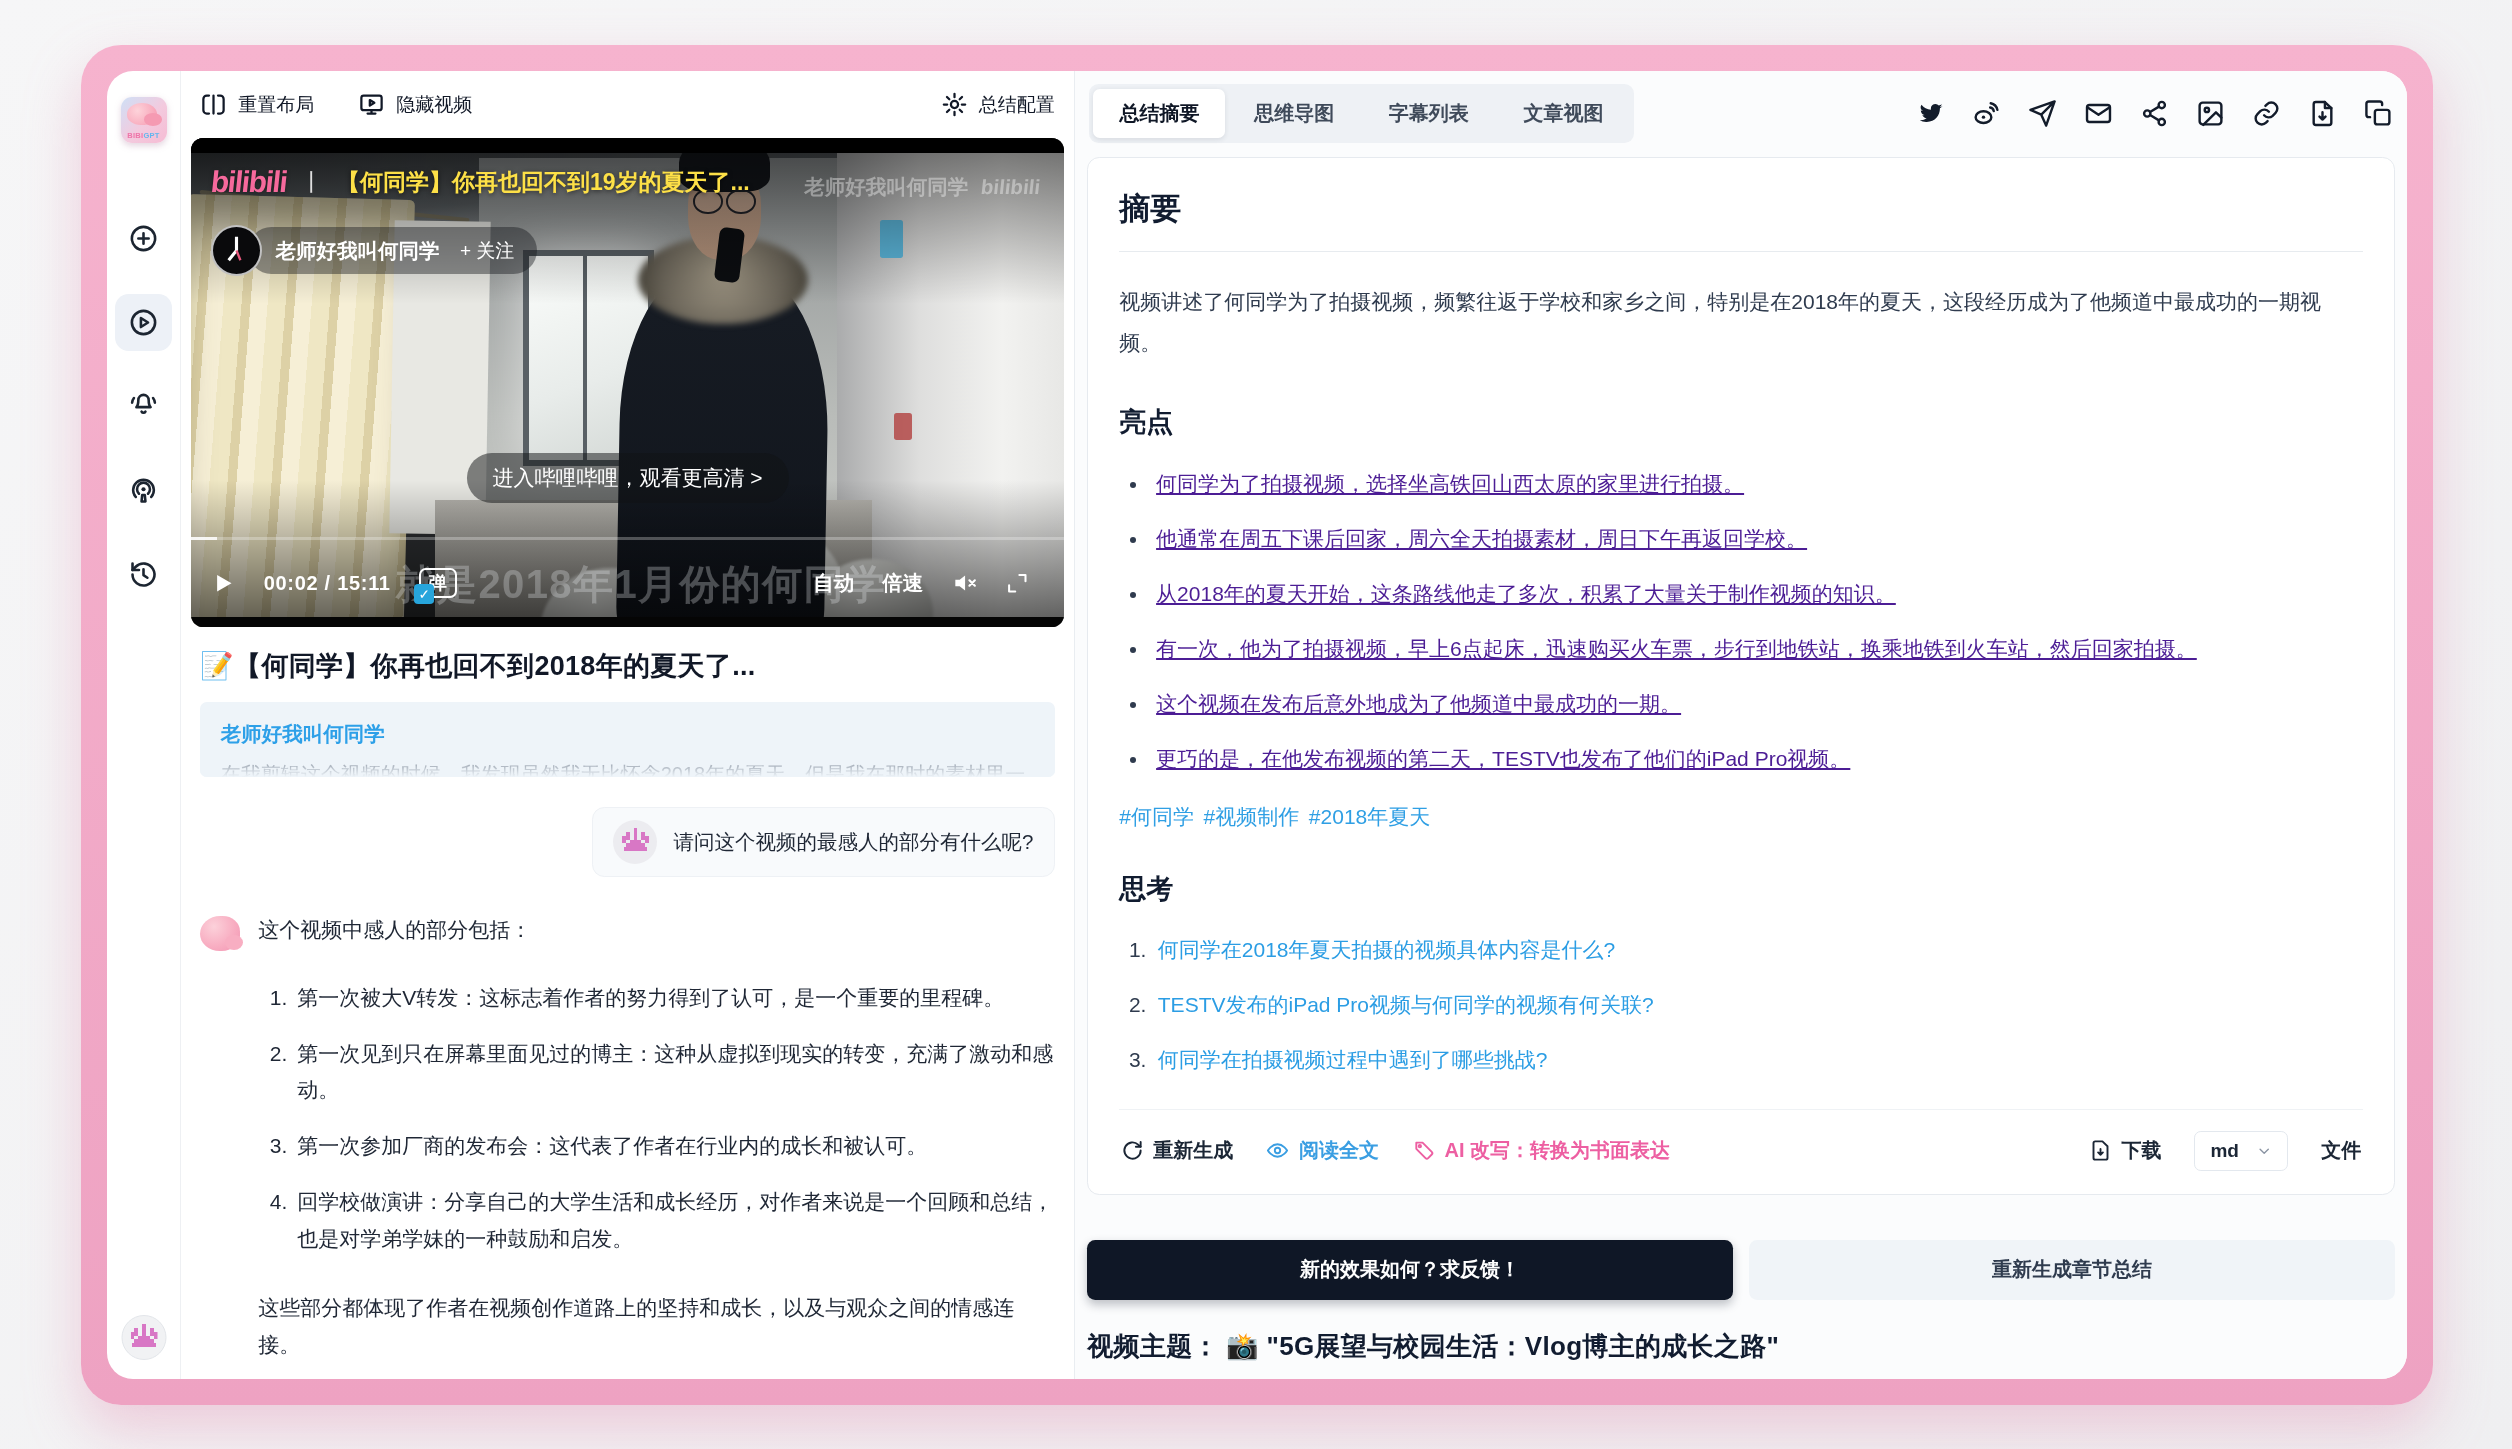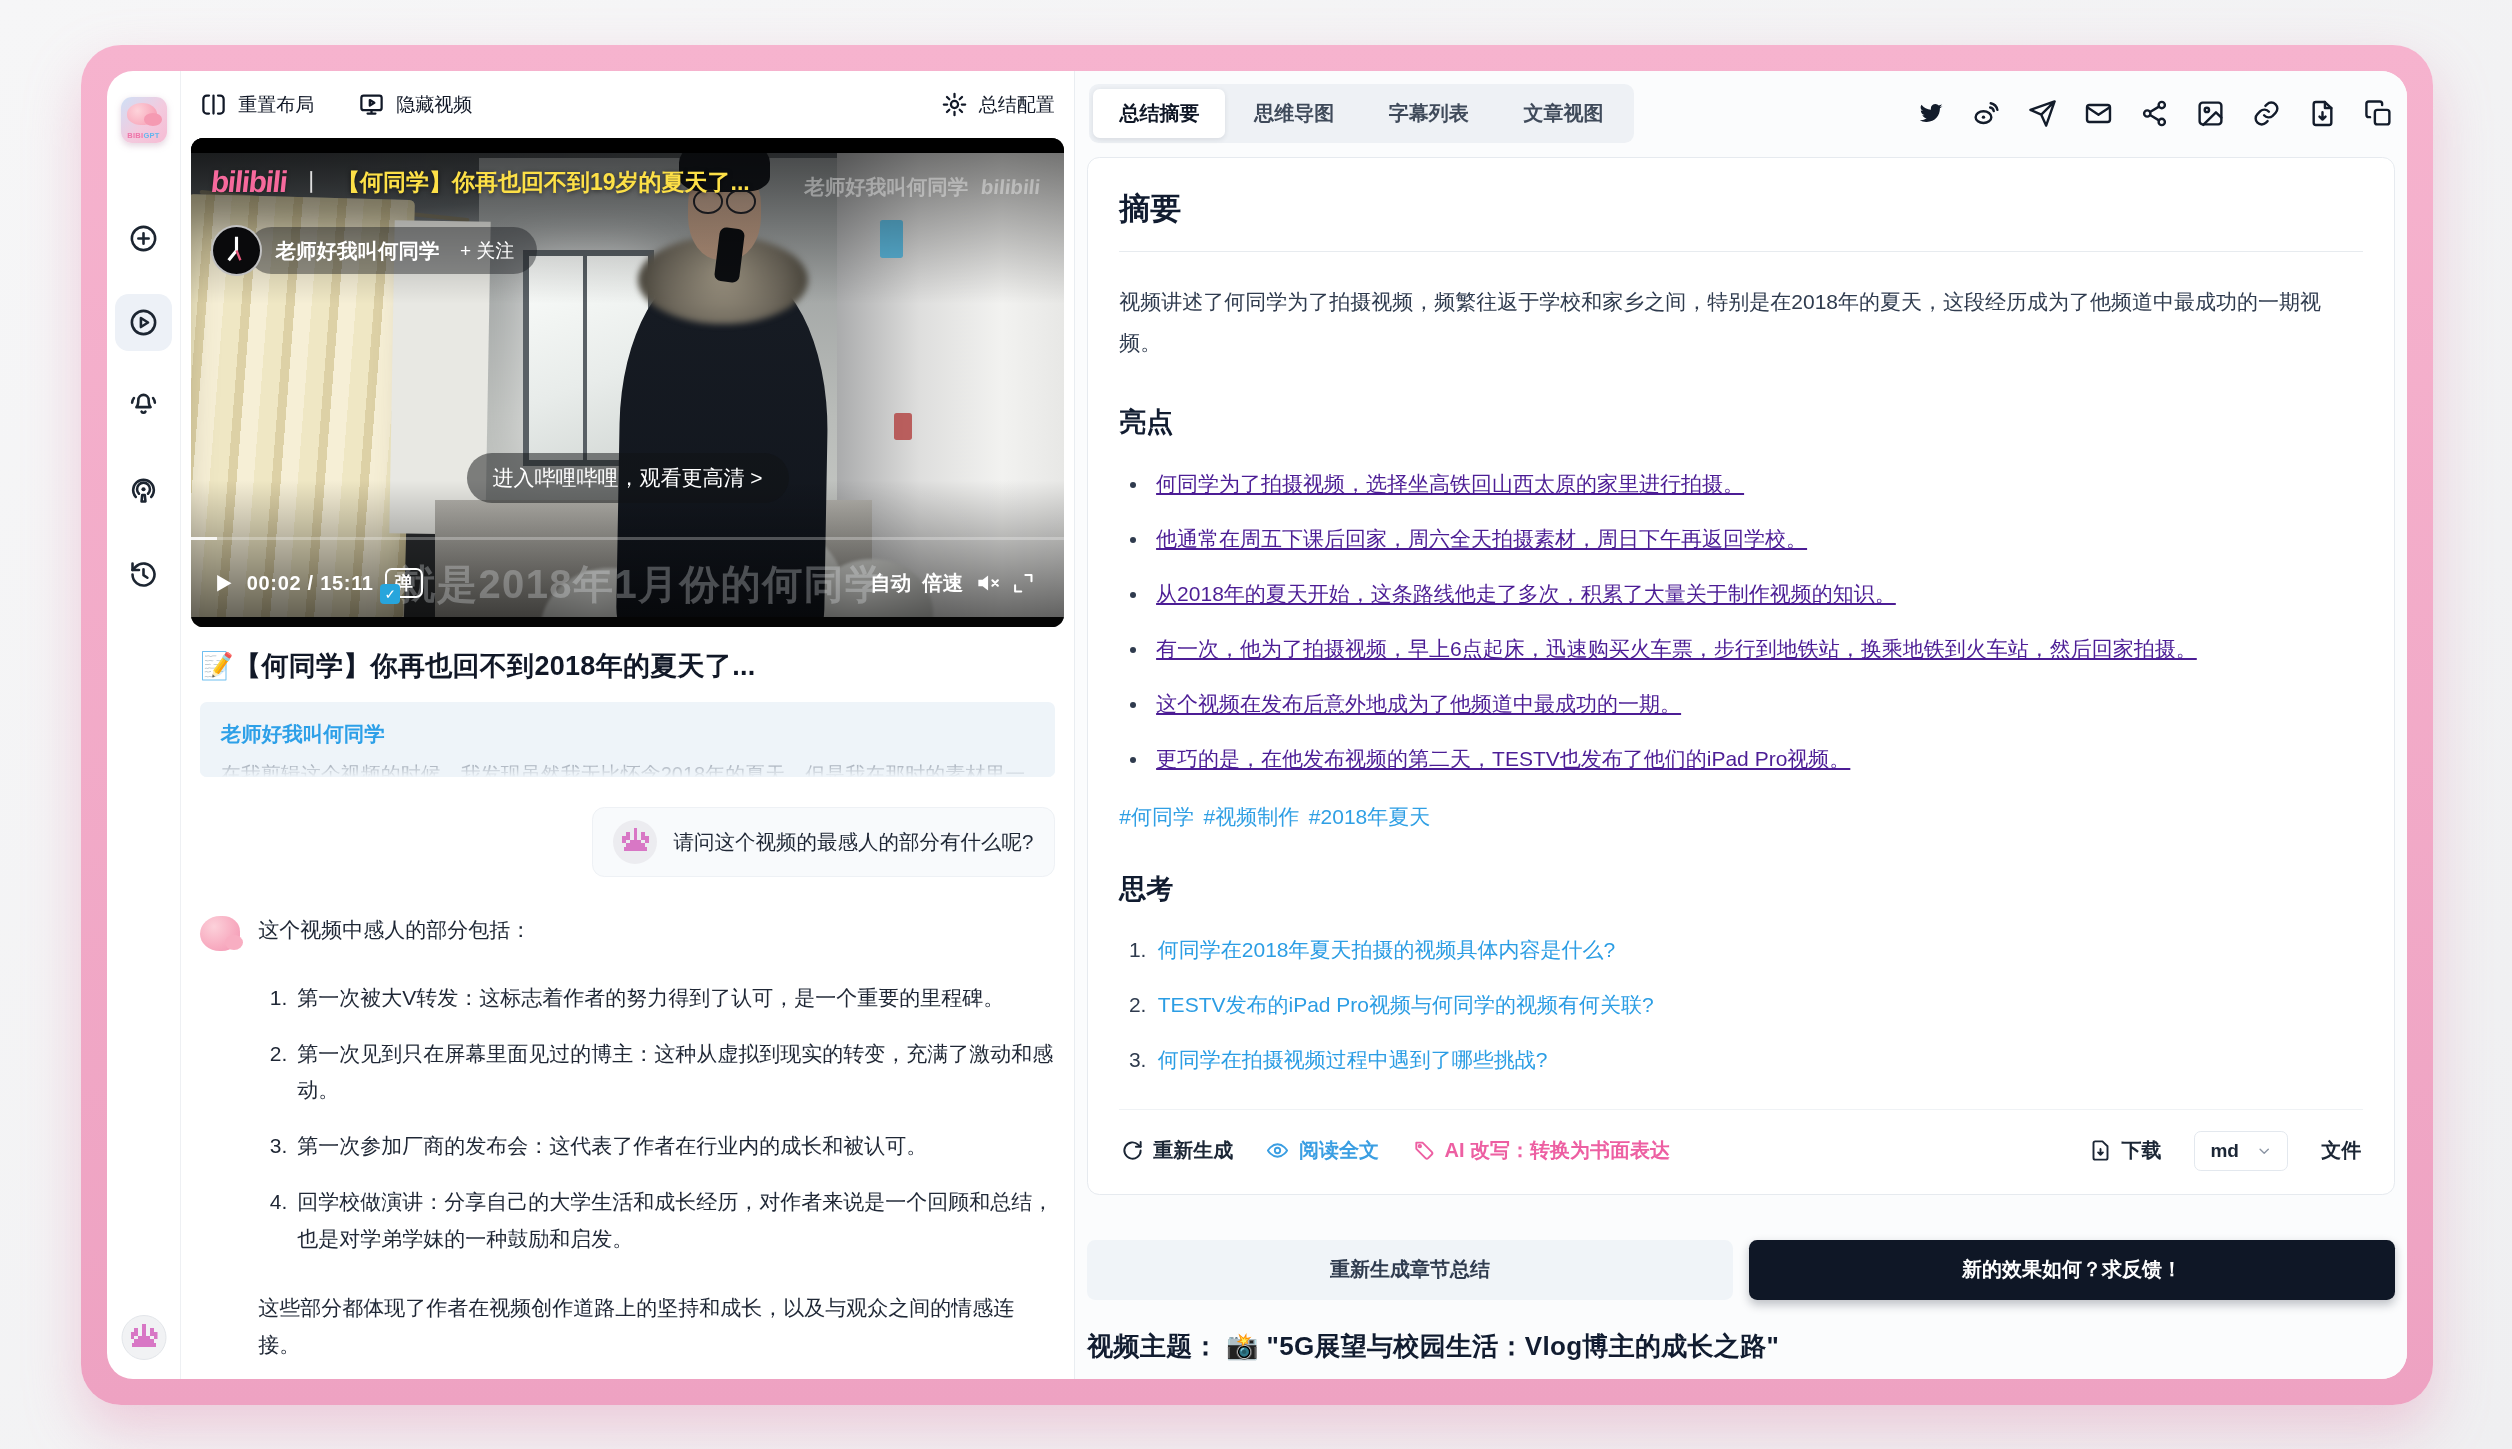--- a/index.html
+++ b/index.html
@@ -73,21 +73,21 @@
   .up-avatar { width:51px; height:51px; border-radius:50%; background:#0a0a0c; border:2px solid rgba(255,255,255,.75); position:relative; z-index:2; }
   .up-avatar svg { width:100%; height:100%; }
   .up-pill { margin-left:-13.7px; background:rgba(20,22,26,.42); border-radius:682px; padding:9.6px 23px 9.6px 27px; display:flex; align-items:center; gap:20.5px; }
   .up-name { color:#fff; font-size:20.5px; font-weight:600; }
   .up-follow { color:#fff; font-size:19px; background:none; border:none; cursor:pointer; font-family:inherit; }
   .watermark { position:absolute; right:24.6px; top:35px; z-index:5; color:rgba(255,255,255,.38); font-size:20.5px; font-weight:700; display:flex; gap:12.3px; align-items:center; }
   .enter-pill { position:absolute; left:50%; bottom:124px; transform:translateX(-50%); background:rgba(15,17,20,.5); color:#fff; font-size:21px; padding:11px 26px; border-radius:682px; z-index:6; white-space:nowrap; cursor:pointer; border:none; font-family:inherit; }
   .progress { position:absolute; left:0; right:0; bottom:87px; height:3.4px; background:rgba(255,255,255,.28); z-index:6; }
   .progress i { display:block; width:3%; height:100%; background:rgba(255,255,255,.85); }
   .faded-cap { position:absolute; left:205px; bottom:15px; z-index:5; font-size:40px; font-weight:700; color:rgba(228,231,235,.30); white-space:nowrap; letter-spacing:1.4px; }
-  .controls { position:absolute; left:0; right:8px; bottom:12.3px; height:63px; display:flex; align-items:center; padding:0 20.5px; gap:11px; z-index:7; color:#fff; }
+  .controls { position:absolute; left:0; right:14px; bottom:12.3px; height:63px; display:flex; align-items:center; padding:0 20.5px; gap:28px; z-index:7; color:#fff; }
   .controls .grow { flex:1; }
   .ctrl-btn { background:none; border:none; color:#fff; cursor:pointer; display:flex; align-items:center; font-family:inherit; }
   .time { font-size:20px; font-weight:600; letter-spacing:0.7px; }
   .dan-tv { position:relative; width:38px; height:30px; border:2.7px solid #fff; border-radius:6.8px; display:flex; align-items:center; justify-content:center; color:#fff; font-size:18px; font-weight:700; }
   .dan-check { position:absolute; left:-6.8px; bottom:-8.2px; width:20.5px; height:20.5px; border-radius:4.1px; background:#27a5dc; color:#fff; font-size:13.7px; font-weight:800; display:flex; align-items:center; justify-content:center; }
   .ctrl-label { font-size:20.5px; font-weight:600; }
 
   
   .video-title { font-size:27px; font-weight:800; color:#111827; margin:20.5px 9.6px 0; letter-spacing:0.3px; }
   .desc-box { margin:18px 9.6px 0; background:#eef4f9; border-radius:6.8px; padding:18px 20.5px 0; height:75px; overflow:hidden; position:relative; }
@@ -517,22 +517,22 @@
           <span>md</span>
           <svg class="ic" viewBox="0 0 24 24">
                   <path d="M6 9l6 6 6-6"></path>
                 </svg>
         </button>
         <span class="cf-file">文件</span>
       </div>
     </div>
 
     <div class="actions-row">
+      <button class="act-btn act-dark">新的效果如何？求反馈！</button>
       <button class="act-btn act-light">重新生成章节总结</button>
-      <button class="act-btn act-dark">新的效果如何？求反馈！</button>
     </div>
 
     <h2 class="topic">视频主题： 📸 "5G展望与校园生活：Vlog博主的成长之路"</h2>
   </section>
 
 </div>
 </div>
 </div>
 
 

